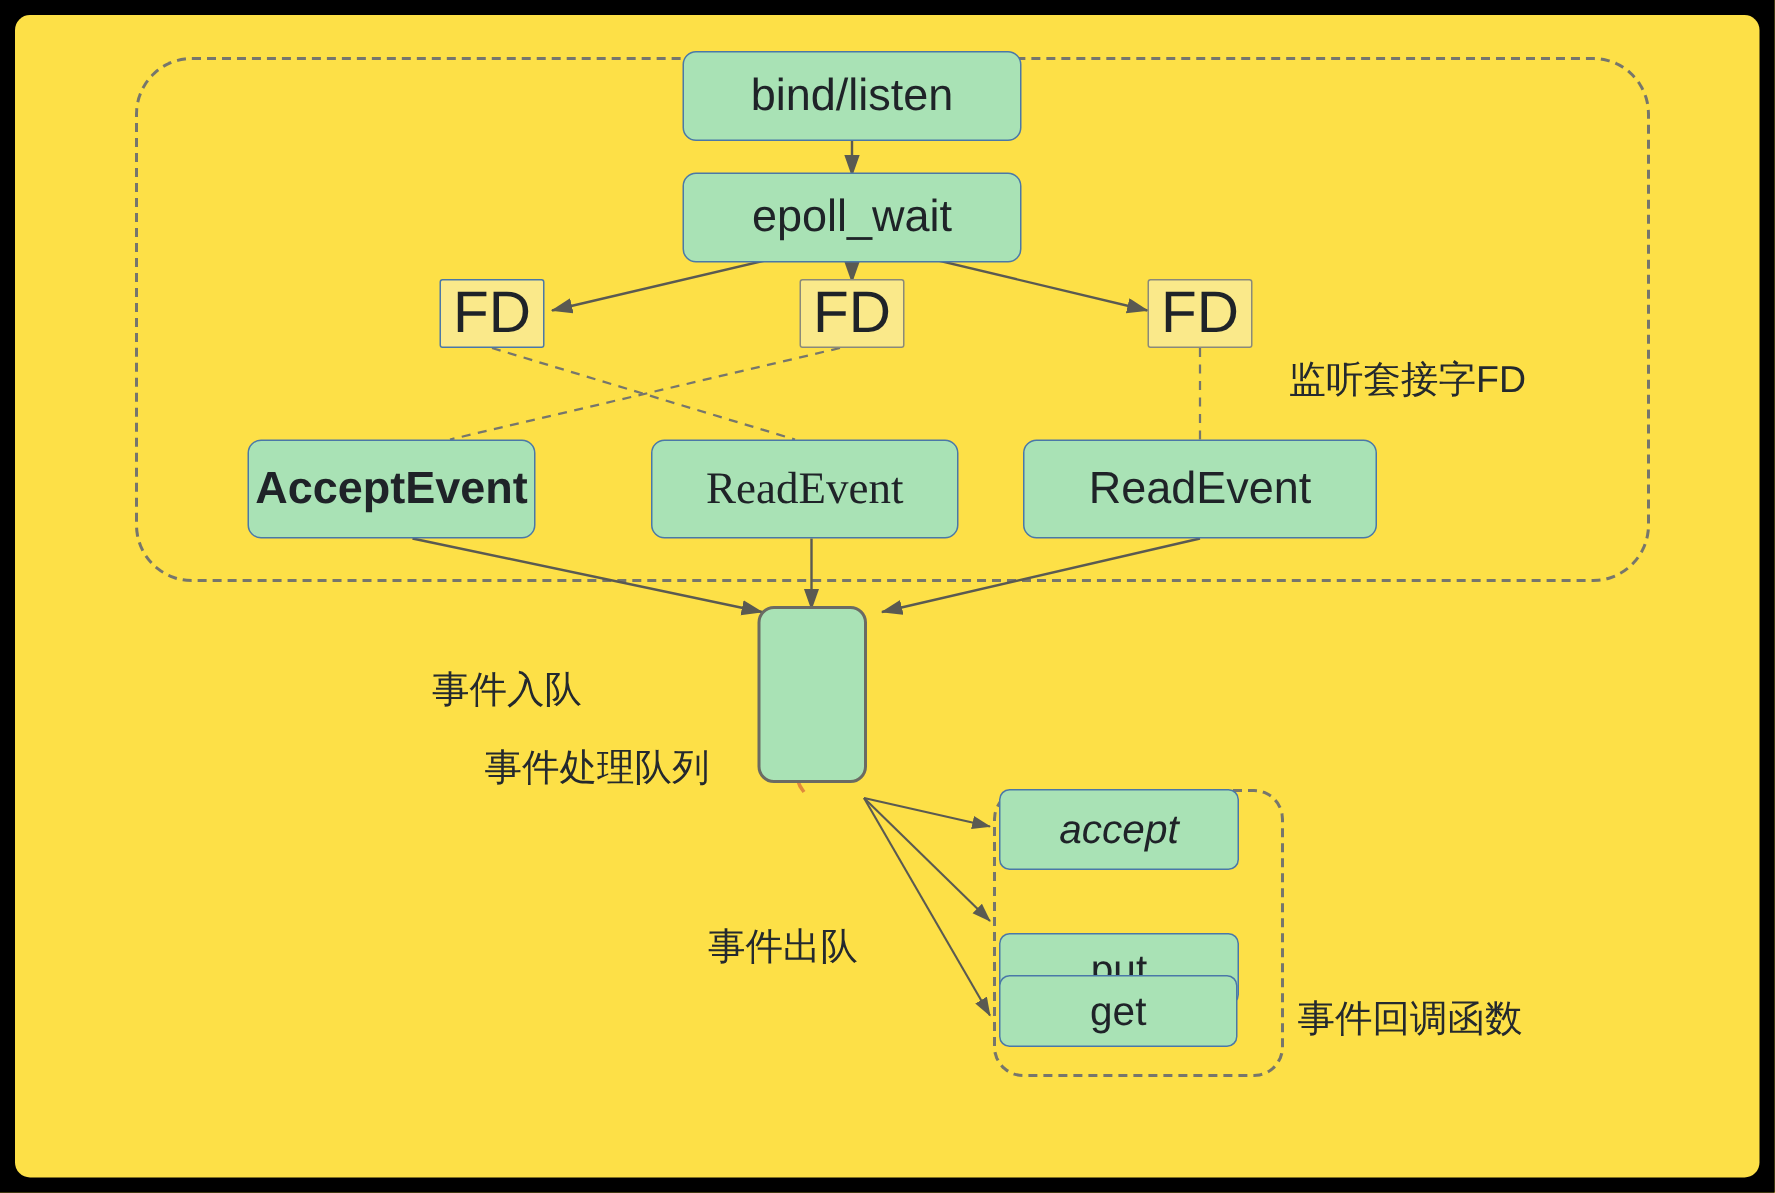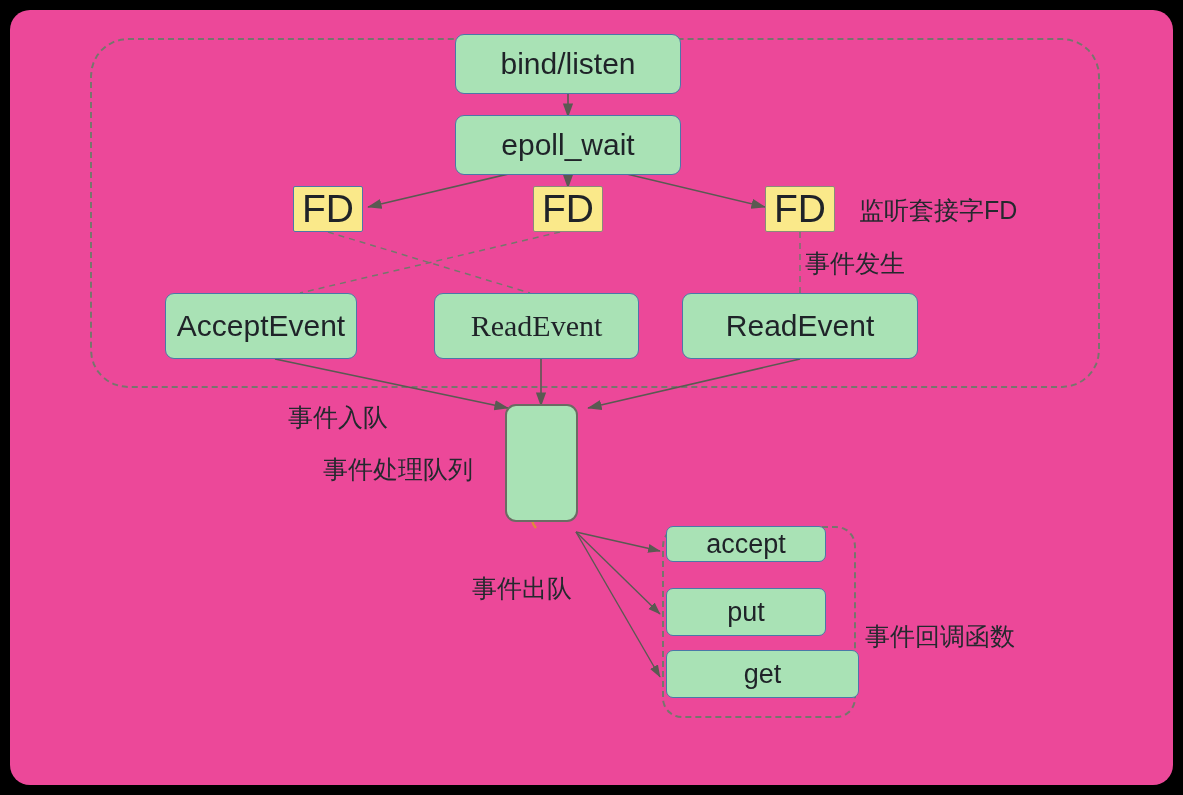--- a/index.html
+++ b/index.html
@@ -10,22 +10,22 @@
     height: 795px;
     overflow: hidden;
     font-family: "Liberation Sans", "DejaVu Sans", sans-serif;
   }
   #canvas {
     position: absolute;
     left: 10px;
     top: 10px;
     width: 1163px;
     height: 775px;
-    background: #ec4899;
-    border-radius: 20px;
+    background: #fde047;
+    border-radius: 10px;
     overflow: hidden;
   }
   #svg-layer {
     position: absolute;
     left: 0; top: 0;
     width: 1163px;
     height: 775px;
   }
   .node {
     position: absolute;
@@ -58,20 +58,21 @@
   }
   .cb-node {
     font-size: 27px;
     border-radius: 7px;
   }
   .label {
     position: absolute;
     color: #24292e;
     font-size: 25px;
     white-space: nowrap;
+    margin-top: 42px;
   }
   .dashed-region {
     position: absolute;
     box-sizing: border-box;
     border: 2px dashed #76766c;
   }
   #outer-region { border-radius: 38px; }
   #callback-region { border-radius: 20px; }
 </style>
 </head>
@@ -116,31 +117,31 @@
 
   <div class="node green" style="left:445px; top:105px; width:226px; height:60px;">epoll_wait</div>
 
   <div class="node yellow accent" style="left:283px; top:176px; width:70px; height:46px;">FD</div>
   <div class="node yellow" style="left:523px; top:176px; width:70px; height:46px;">FD</div>
   <div class="node yellow" style="left:755px; top:176px; width:70px; height:46px;">FD</div>
 
   <div class="label" style="left:849px; top:184px;">监听套接字FD</div>
   <div class="label" style="left:795px; top:237px;">事件发生</div>
 
-  <div class="node green" style="left:155px; top:283px; width:192px; height:66px;">AcceptEvent</div>
+  <div class="node green" style="left:155px; top:283px; width:192px; height:66px;font-weight:bold;">AcceptEvent</div>
   <div class="node green" style="left:424px; top:283px; width:205px; height:66px;font-family:Liberation Serif, serif;">ReadEvent</div>
   <div class="node green" style="left:672px; top:283px; width:236px; height:66px;">ReadEvent</div>
 
   <div class="label" style="left:278px; top:391px;">事件入队</div>
   <div class="label" style="left:313px; top:443px;">事件处理队列</div>
 
   <div class="node green-gray" style="left:495px; top:394px; width:73px; height:118px;"></div>
 
   <div class="label" style="left:462px; top:562px;">事件出队</div>
 
-  <div class="node green cb-node" style="left:656px; top:516px; width:160px; height:36px;">accept</div>
-  <div class="node green cb-node" style="left:656px; top:578px; width:160px; height:48px;">put</div>
-  <div class="node green cb-node" style="left:656px; top:640px; width:193px; height:48px;">get</div>
+  <div class="node green cb-node" style="left:656px; top:516px; width:160px; height:54px;font-style:italic;">accept</div>
+  <div class="node green cb-node" style="left:656px; top:612px; width:160px; height:48px;">put</div>
+  <div class="node green cb-node" style="left:656px; top:640px; width:159px; height:48px;">get</div>
 
   <div class="label" style="left:855px; top:610px;">事件回调函数</div>
 
 
 </div>
 
 </body></html>

